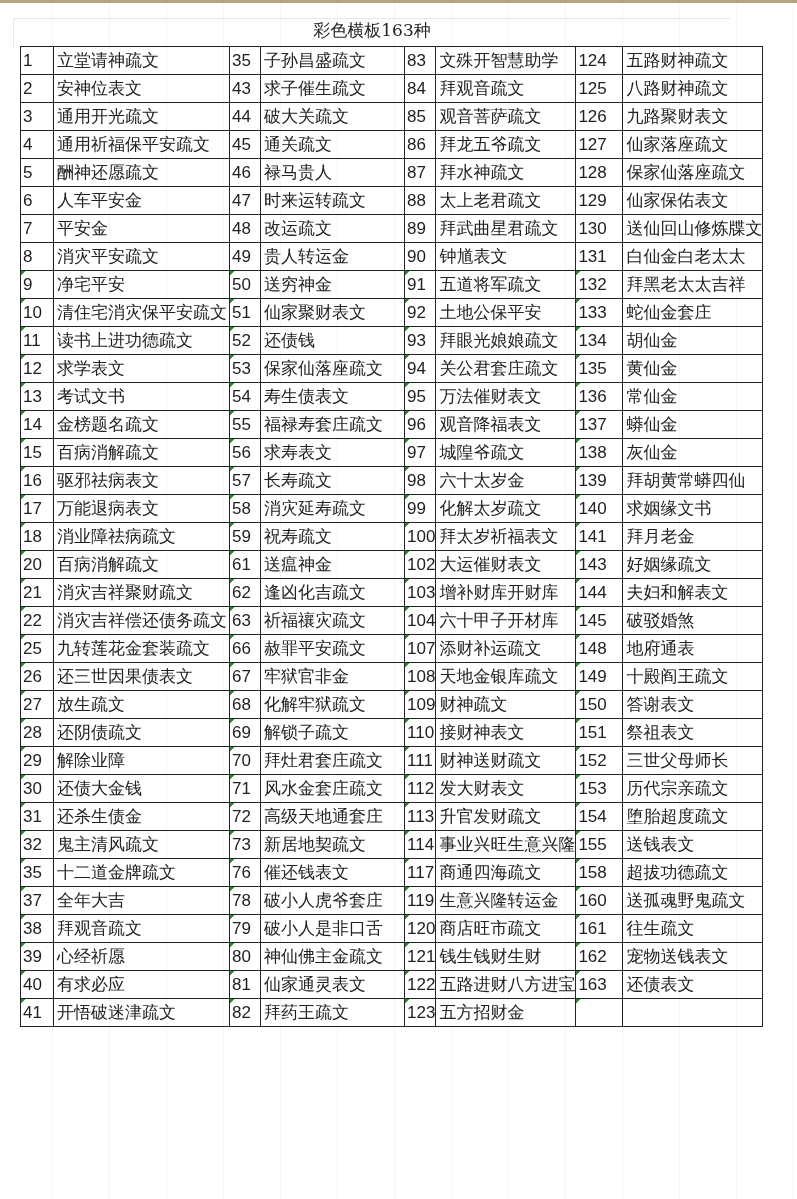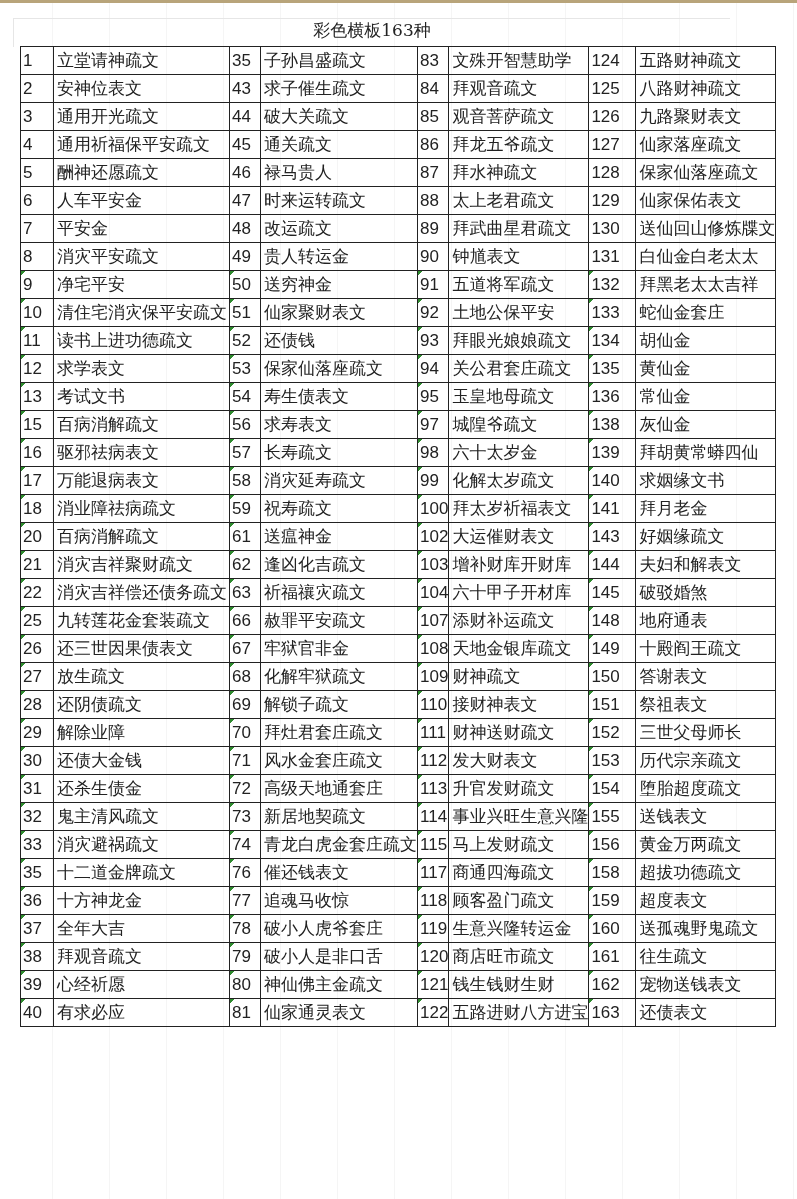--- a/index.html
+++ b/index.html
@@ -162,23 +162,33 @@
         <td class="name">关公君套庄疏文</td>
         <td class="num mark">135</td>
         <td class="name">黄仙金</td>
       </tr>
       <tr>
         <td class="num mark">13</td>
         <td class="name">考试文书</td>
         <td class="num mark">54</td>
         <td class="name">寿生债表文</td>
         <td class="num mark">95</td>
-        <td class="name">玉皇地母疏文</td>
+        <td class="name">万法催财表文</td>
         <td class="num mark">136</td>
         <td class="name">常仙金</td>
+      </tr>
+      <tr>
+        <td class="num mark">14</td>
+        <td class="name">金榜题名疏文</td>
+        <td class="num mark">55</td>
+        <td class="name">福禄寿套庄疏文</td>
+        <td class="num mark">96</td>
+        <td class="name">观音降福表文</td>
+        <td class="num mark">137</td>
+        <td class="name">蟒仙金</td>
       </tr>
       <tr>
         <td class="num mark">15</td>
         <td class="name">百病消解疏文</td>
         <td class="num mark">56</td>
         <td class="name">求寿表文</td>
         <td class="num mark">97</td>
         <td class="name">城隍爷疏文</td>
         <td class="num mark">138</td>
         <td class="name">灰仙金</td>
@@ -317,50 +327,30 @@
         <td class="num mark">32</td>
         <td class="name">鬼主清风疏文</td>
         <td class="num mark">73</td>
         <td class="name">新居地契疏文</td>
         <td class="num mark">114</td>
         <td class="name">事业兴旺生意兴隆</td>
         <td class="num mark">155</td>
         <td class="name">送钱表文</td>
       </tr>
       <tr>
-        <td class="num mark">33</td>
-        <td class="name">消灾避祸疏文</td>
-        <td class="num mark">74</td>
-        <td class="name">青龙白虎金套庄疏文</td>
-        <td class="num mark">115</td>
-        <td class="name">马上发财疏文</td>
-        <td class="num mark">156</td>
-        <td class="name">黄金万两疏文</td>
-      </tr>
-      <tr>
         <td class="num mark">35</td>
         <td class="name">十二道金牌疏文</td>
         <td class="num mark">76</td>
         <td class="name">催还钱表文</td>
         <td class="num mark">117</td>
         <td class="name">商通四海疏文</td>
         <td class="num mark">158</td>
         <td class="name">超拔功德疏文</td>
       </tr>
       <tr>
-        <td class="num mark">36</td>
-        <td class="name">十方神龙金</td>
-        <td class="num mark">77</td>
-        <td class="name">追魂马收惊</td>
-        <td class="num mark">118</td>
-        <td class="name">顾客盈门疏文</td>
-        <td class="num mark">159</td>
-        <td class="name">超度表文</td>
-      </tr>
-      <tr>
         <td class="num mark">37</td>
         <td class="name">全年大吉</td>
         <td class="num mark">78</td>
         <td class="name">破小人虎爷套庄</td>
         <td class="num mark">119</td>
         <td class="name">生意兴隆转运金</td>
         <td class="num mark">160</td>
         <td class="name">送孤魂野鬼疏文</td>
       </tr>
       <tr>
@@ -386,14 +376,24 @@
       <tr>
         <td class="num mark">40</td>
         <td class="name">有求必应</td>
         <td class="num mark">81</td>
         <td class="name">仙家通灵表文</td>
         <td class="num mark">122</td>
         <td class="name">五路进财八方进宝</td>
         <td class="num mark">163</td>
         <td class="name">还债表文</td>
       </tr>
+      <tr>
+        <td class="num mark">41</td>
+        <td class="name">开悟破迷津疏文</td>
+        <td class="num mark">82</td>
+        <td class="name">拜药王疏文</td>
+        <td class="num mark">123</td>
+        <td class="name">五方招财金</td>
+        <td class="num mark"></td>
+        <td class="name"></td>
+      </tr>
     </tbody>
 </table>
 
 </body></html>

